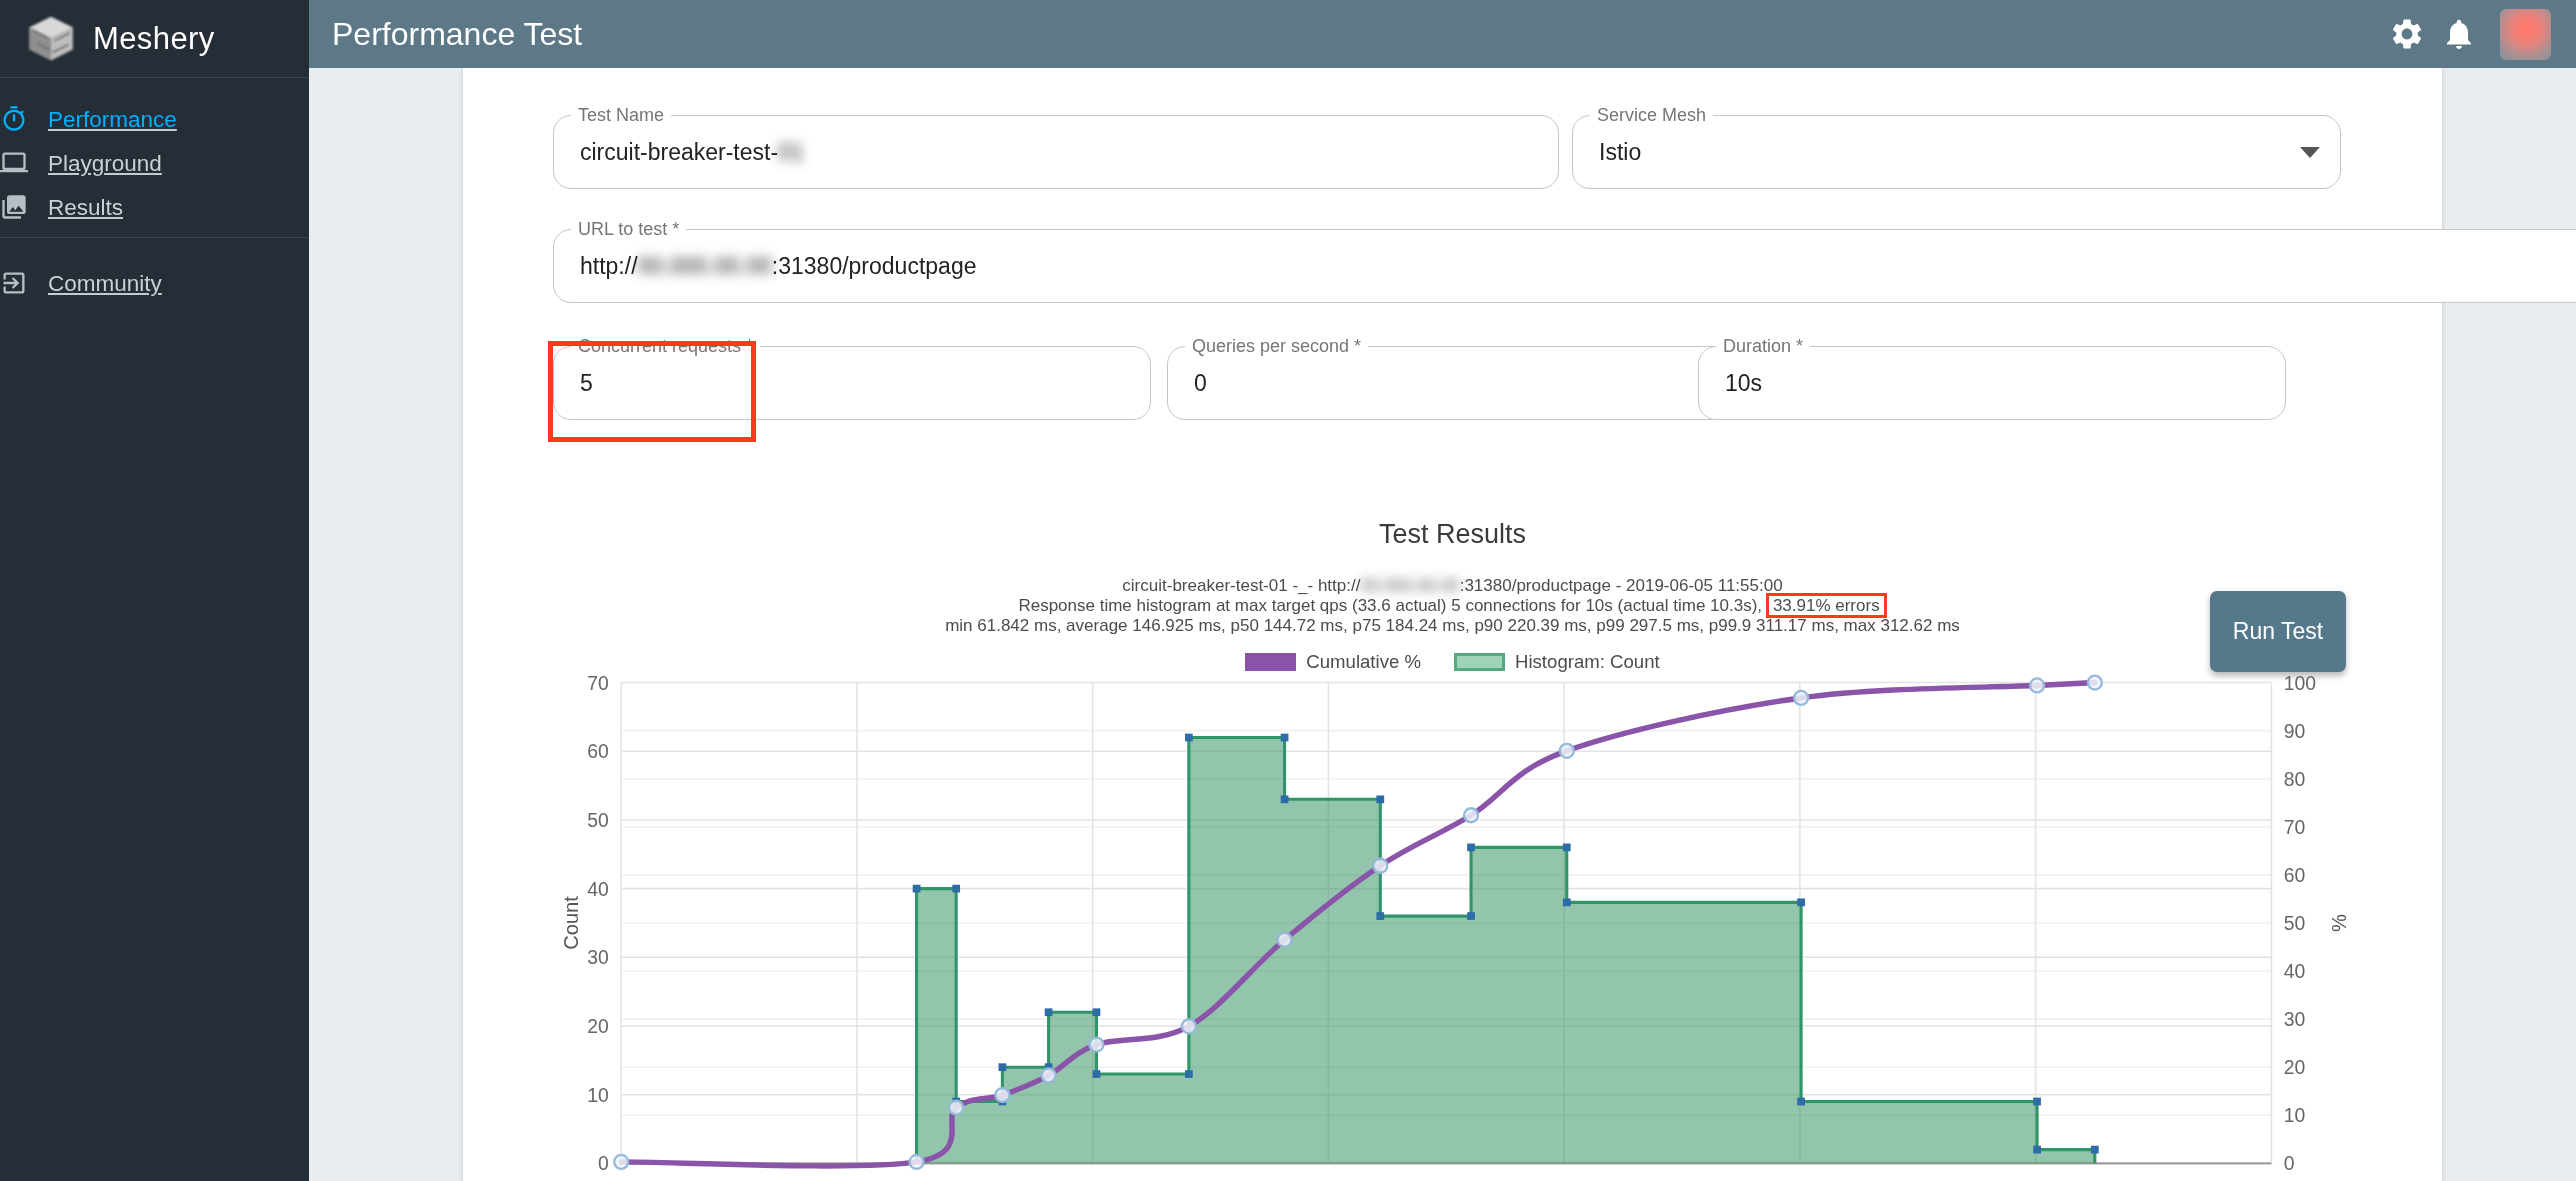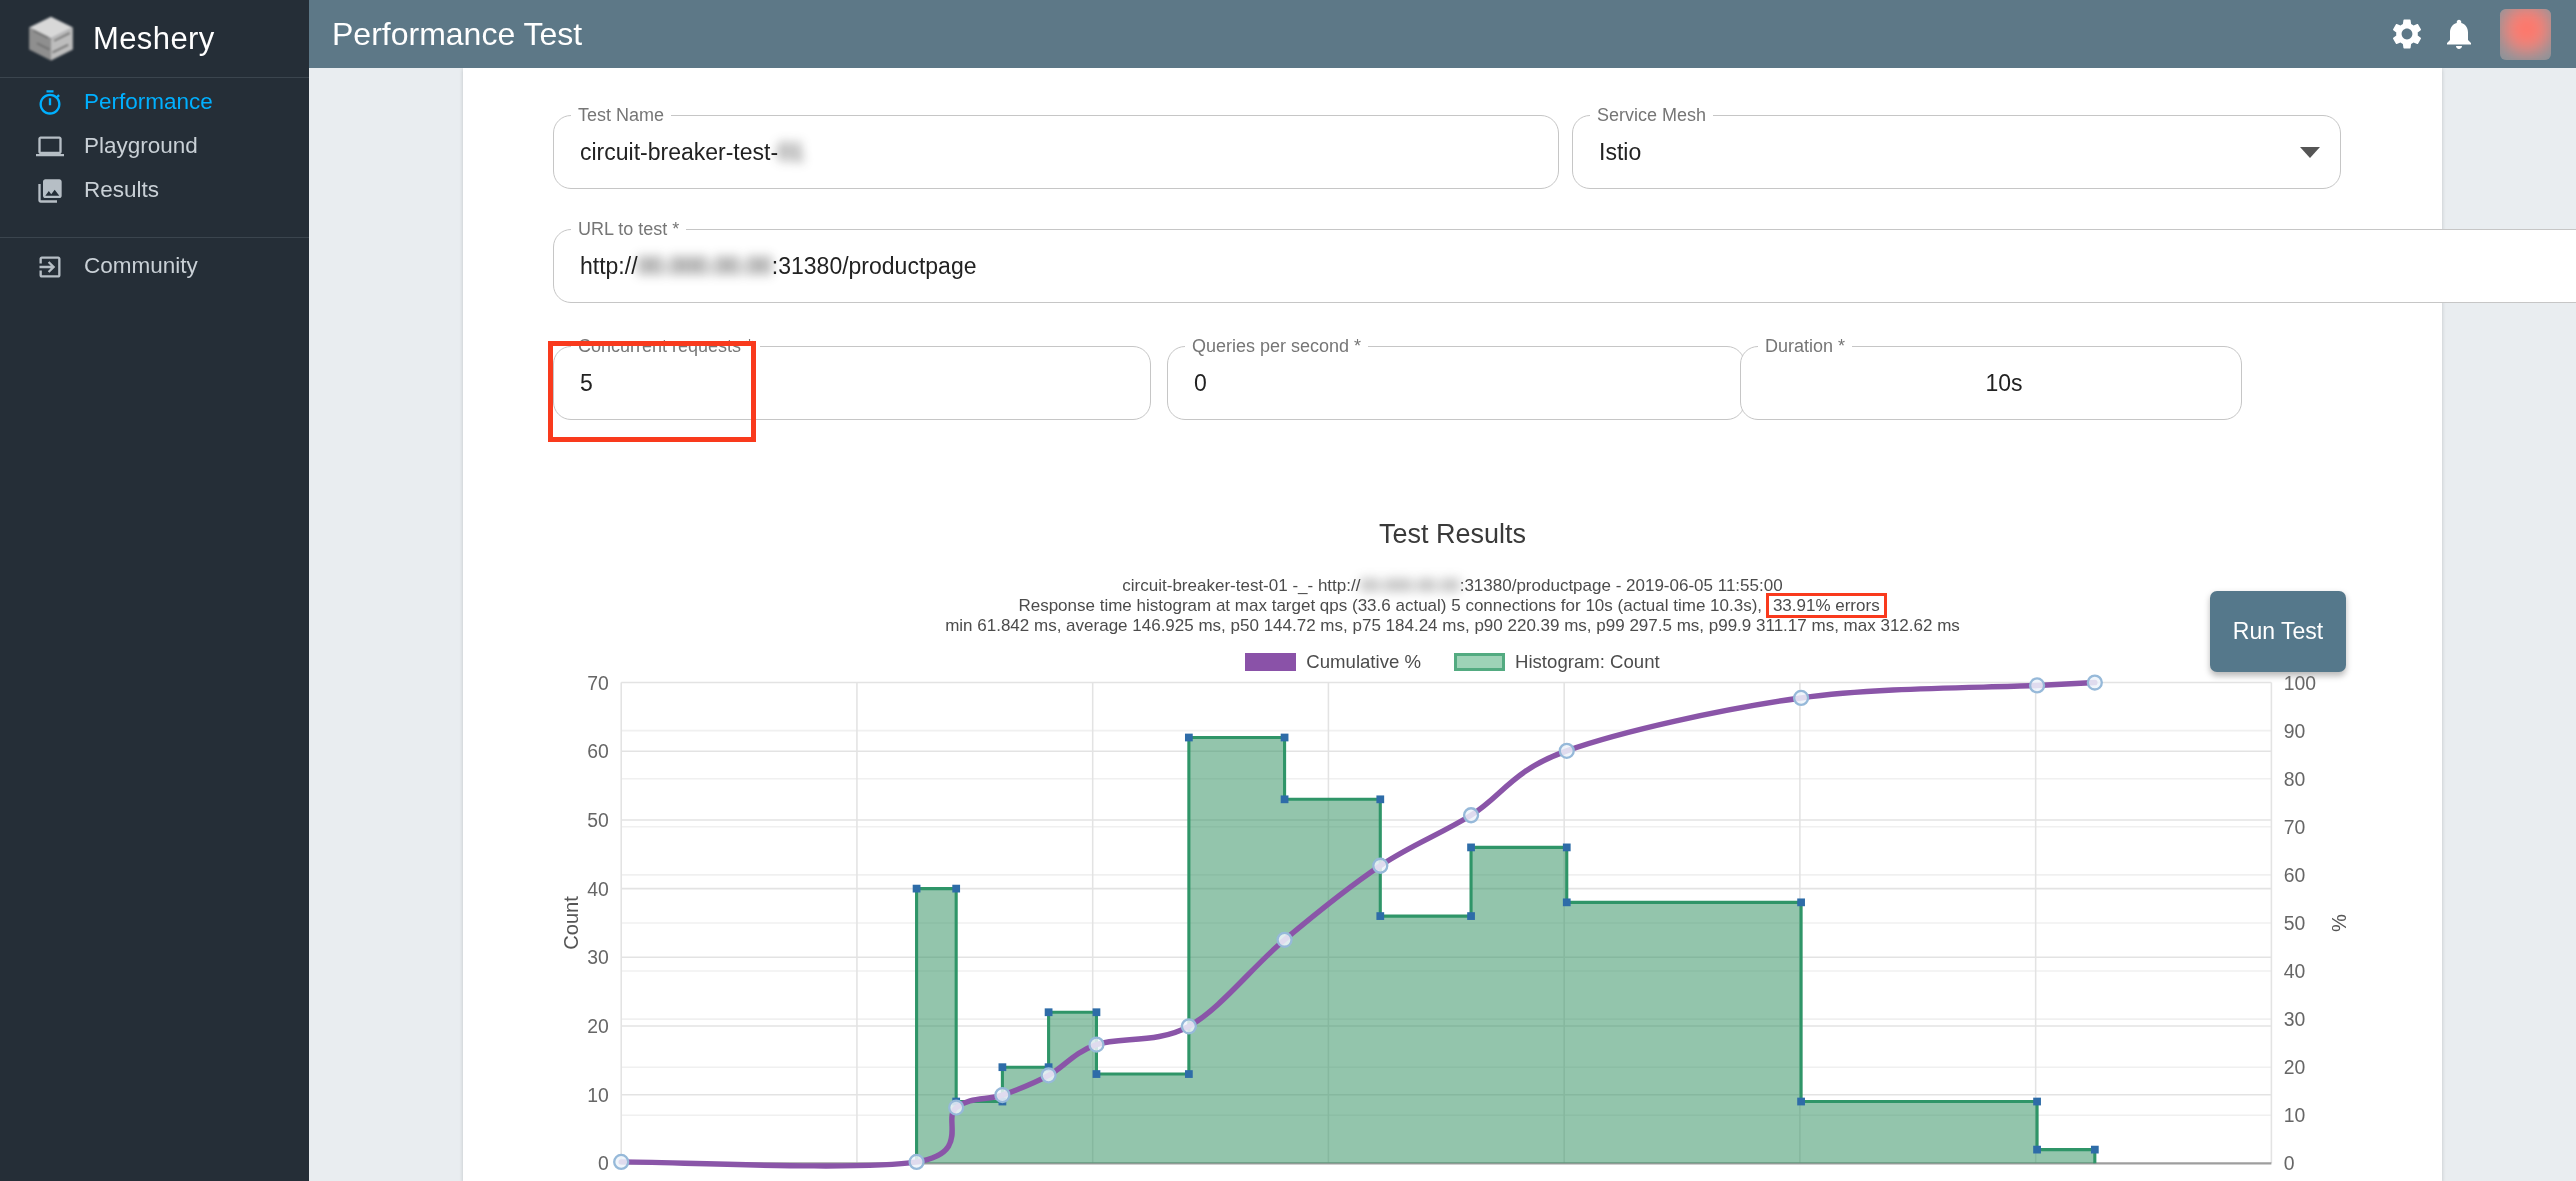--- a/index.html
+++ b/index.html
@@ -11,21 +11,21 @@
   
   .sidebar {
     position:absolute; left:0; top:0; width:309px; height:1182px;
     background:#252e37; color:#c3cad0; z-index:5;
   }
   .brand-row { height:78px; display:flex; align-items:center; padding-left:26px;
     border-bottom:0.8px solid #3b454e; }
   .brand-logo { width:50px; height:47px; filter:blur(1.2px); flex:0 0 auto; }
   .brand-name { color:#ffffff; font-size:31px; margin-left:17px; letter-spacing:0.4px; }
   .nav { padding-top:11px; }
-  .nav-item { display:flex; align-items:flex-start; height:44px; padding-left:36px; cursor:pointer; }
+  .nav-item { display:flex; align-items:flex-end; height:44px; cursor:pointer;text-decoration:underline; }
   .nav-item .nav-icon { width:28px; height:28px; flex:0 0 auto; color:#b6bec5; }
   .nav-item .nav-label { font-size:22.5px; margin-left:20px; color:#c9d0d6; }
   .nav-item.active .nav-icon { color:#00b0ff; }
   .nav-item.active .nav-label { color:#00b0ff; }
   .side-divider { border:none; border-top:0.8px solid #3b454e; margin:15.5px 0; }
   
   .header {
     position:absolute; left:309px; top:0; right:0; height:68px;
     background:#5d7887; display:flex; align-items:center; z-index:4;
   }
@@ -167,21 +167,21 @@
     </div>
 
     <div class="field" style="left:90px; top:278px; width:598px;">
       <span class="field-label">Concurrent requests *</span>
       <span>5</span>
     </div>
     <div class="field" style="left:704px; top:278px; width:578px;">
       <span class="field-label">Queries per second *</span>
       <span>0</span>
     </div>
-    <div class="field" style="left:1277px; top:278px; width:502px;justify-content:center;">
+    <div class="field" style="left:1235px; top:278px; width:588px;">
       <span class="field-label">Duration *</span>
       <span>10s</span>
     </div>
     <div class="red-box-field"></div>
 
     <button class="run-button">Run Test</button>
 
     <div class="results-title">Test Results</div>
     <div class="stats">
       <div class="row"><span>circuit-breaker-test-01 -_- http://</span><span class="blurred">00.000.00.00</span><span>:31380/productpage - 2019-06-05 11:55:00</span></div>

